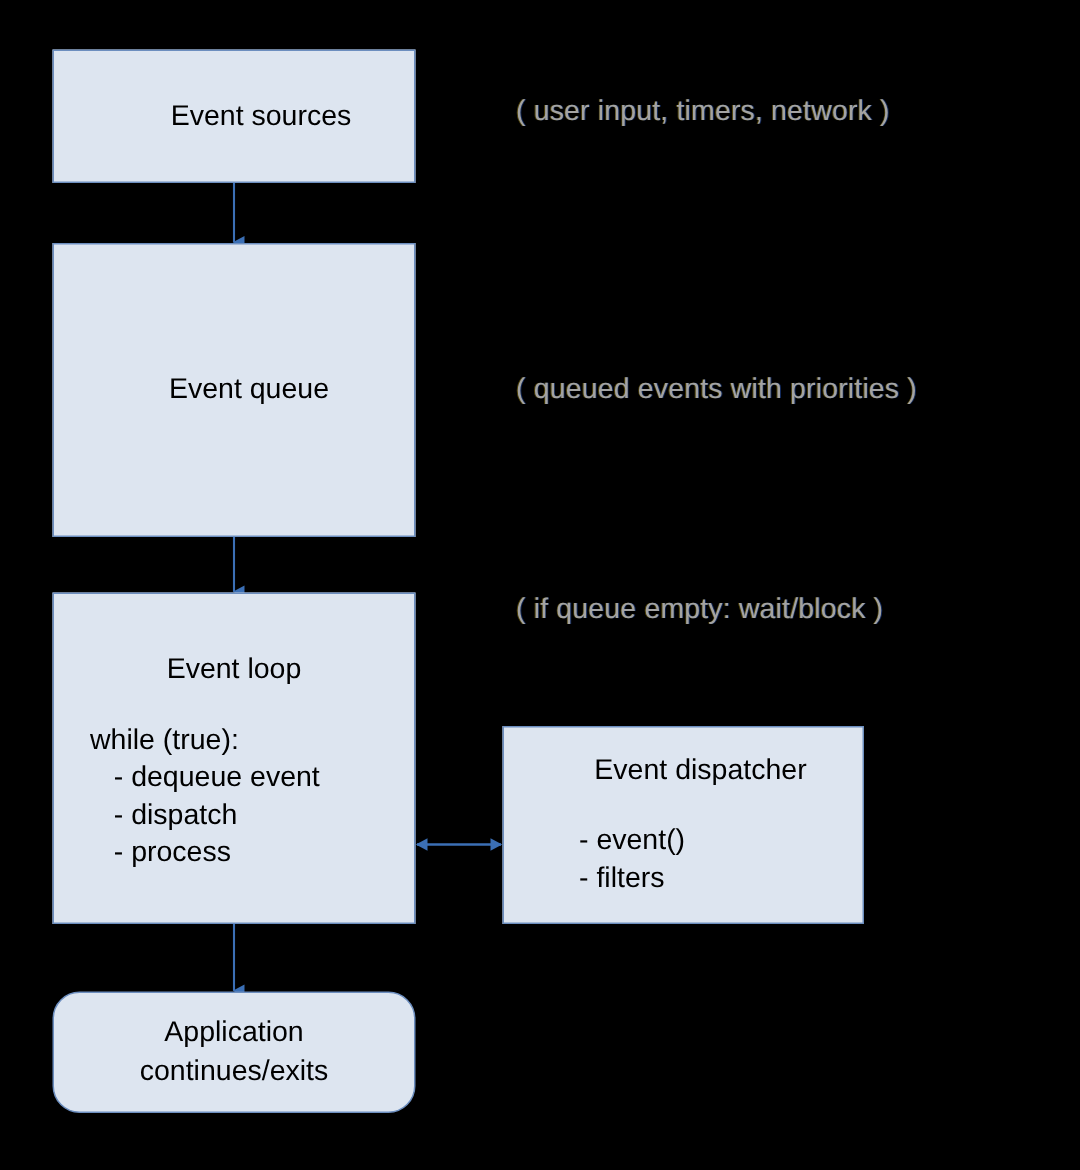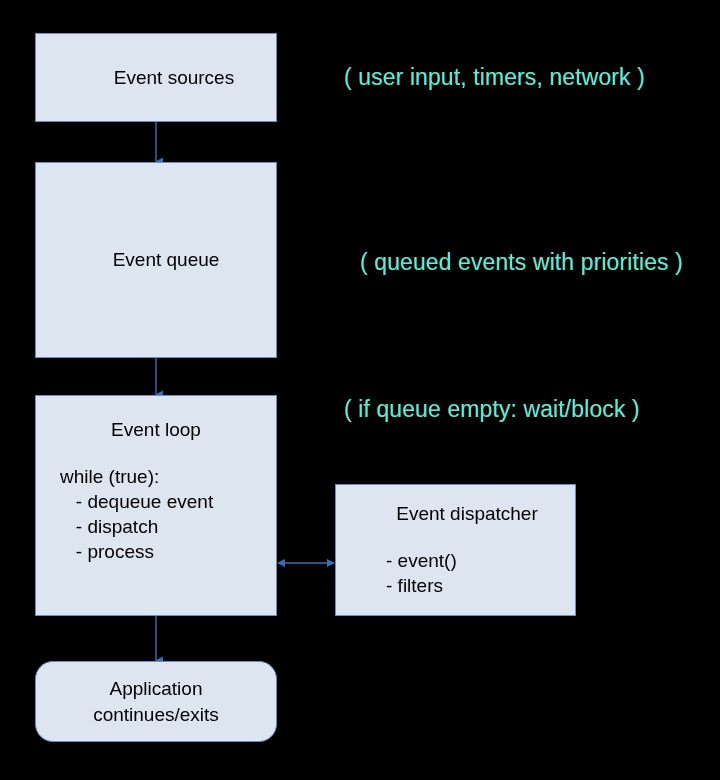--- a/index.html
+++ b/index.html
@@ -38,47 +38,47 @@
     left:35px; top:33px; width:242px; height:89px;
     display:flex; align-items:center; justify-content:center;padding-left:36px;
   }
   #n-queue{
     left:35px; top:162px; width:242px; height:196px;
     display:flex; align-items:center; justify-content:center;padding-left:20px;
   }
   #n-loop{
     left:35px; top:395px; width:242px; height:221px;
   }
-  #n-loop .title{ margin-top:21px; }
+  #n-loop .title{ margin-top:38px; }
   #n-loop .body{ margin-top:22px; padding-left:24px; }
 
   #n-dispatcher{
     left:335px; top:484px; width:241px; height:132px;padding-left:23px;
   }
   #n-dispatcher .title{ margin-top:16px; }
   #n-dispatcher .body{ margin-top:22px; padding-left:27px; }
 
   #n-application{
     left:35px; top:661px; width:242px; height:81px;
     display:flex; align-items:center; justify-content:center;
     text-align:center;
     border-radius:18px;
   }
 
   
   .annot{
     position:absolute;
-    color:#5eead4;
-    font-size:23px;
+    color:#a3a3a3;
+    font-size:19px;
     white-space:pre;
     letter-spacing:0.1px;
     text-shadow:0.6px 0 rgba(40,90,200,.45), -0.6px 0 rgba(190,160,20,.40);
   }
   #a-sources{ left:344px; top:64px; }
-  #a-queue{   left:344px; top:249px;margin-left:16px; }
+  #a-queue{   left:344px; top:249px; }
   #a-loop{    left:344px; top:396px;text-align:center; }
 
   svg.edges{position:absolute;left:0;top:0;width:720px;height:780px;pointer-events:none;}
 </style>
 </head>
 <body>
 
 <div id="canvas">
 
   <svg class="edges" viewBox="0 0 720 780">

